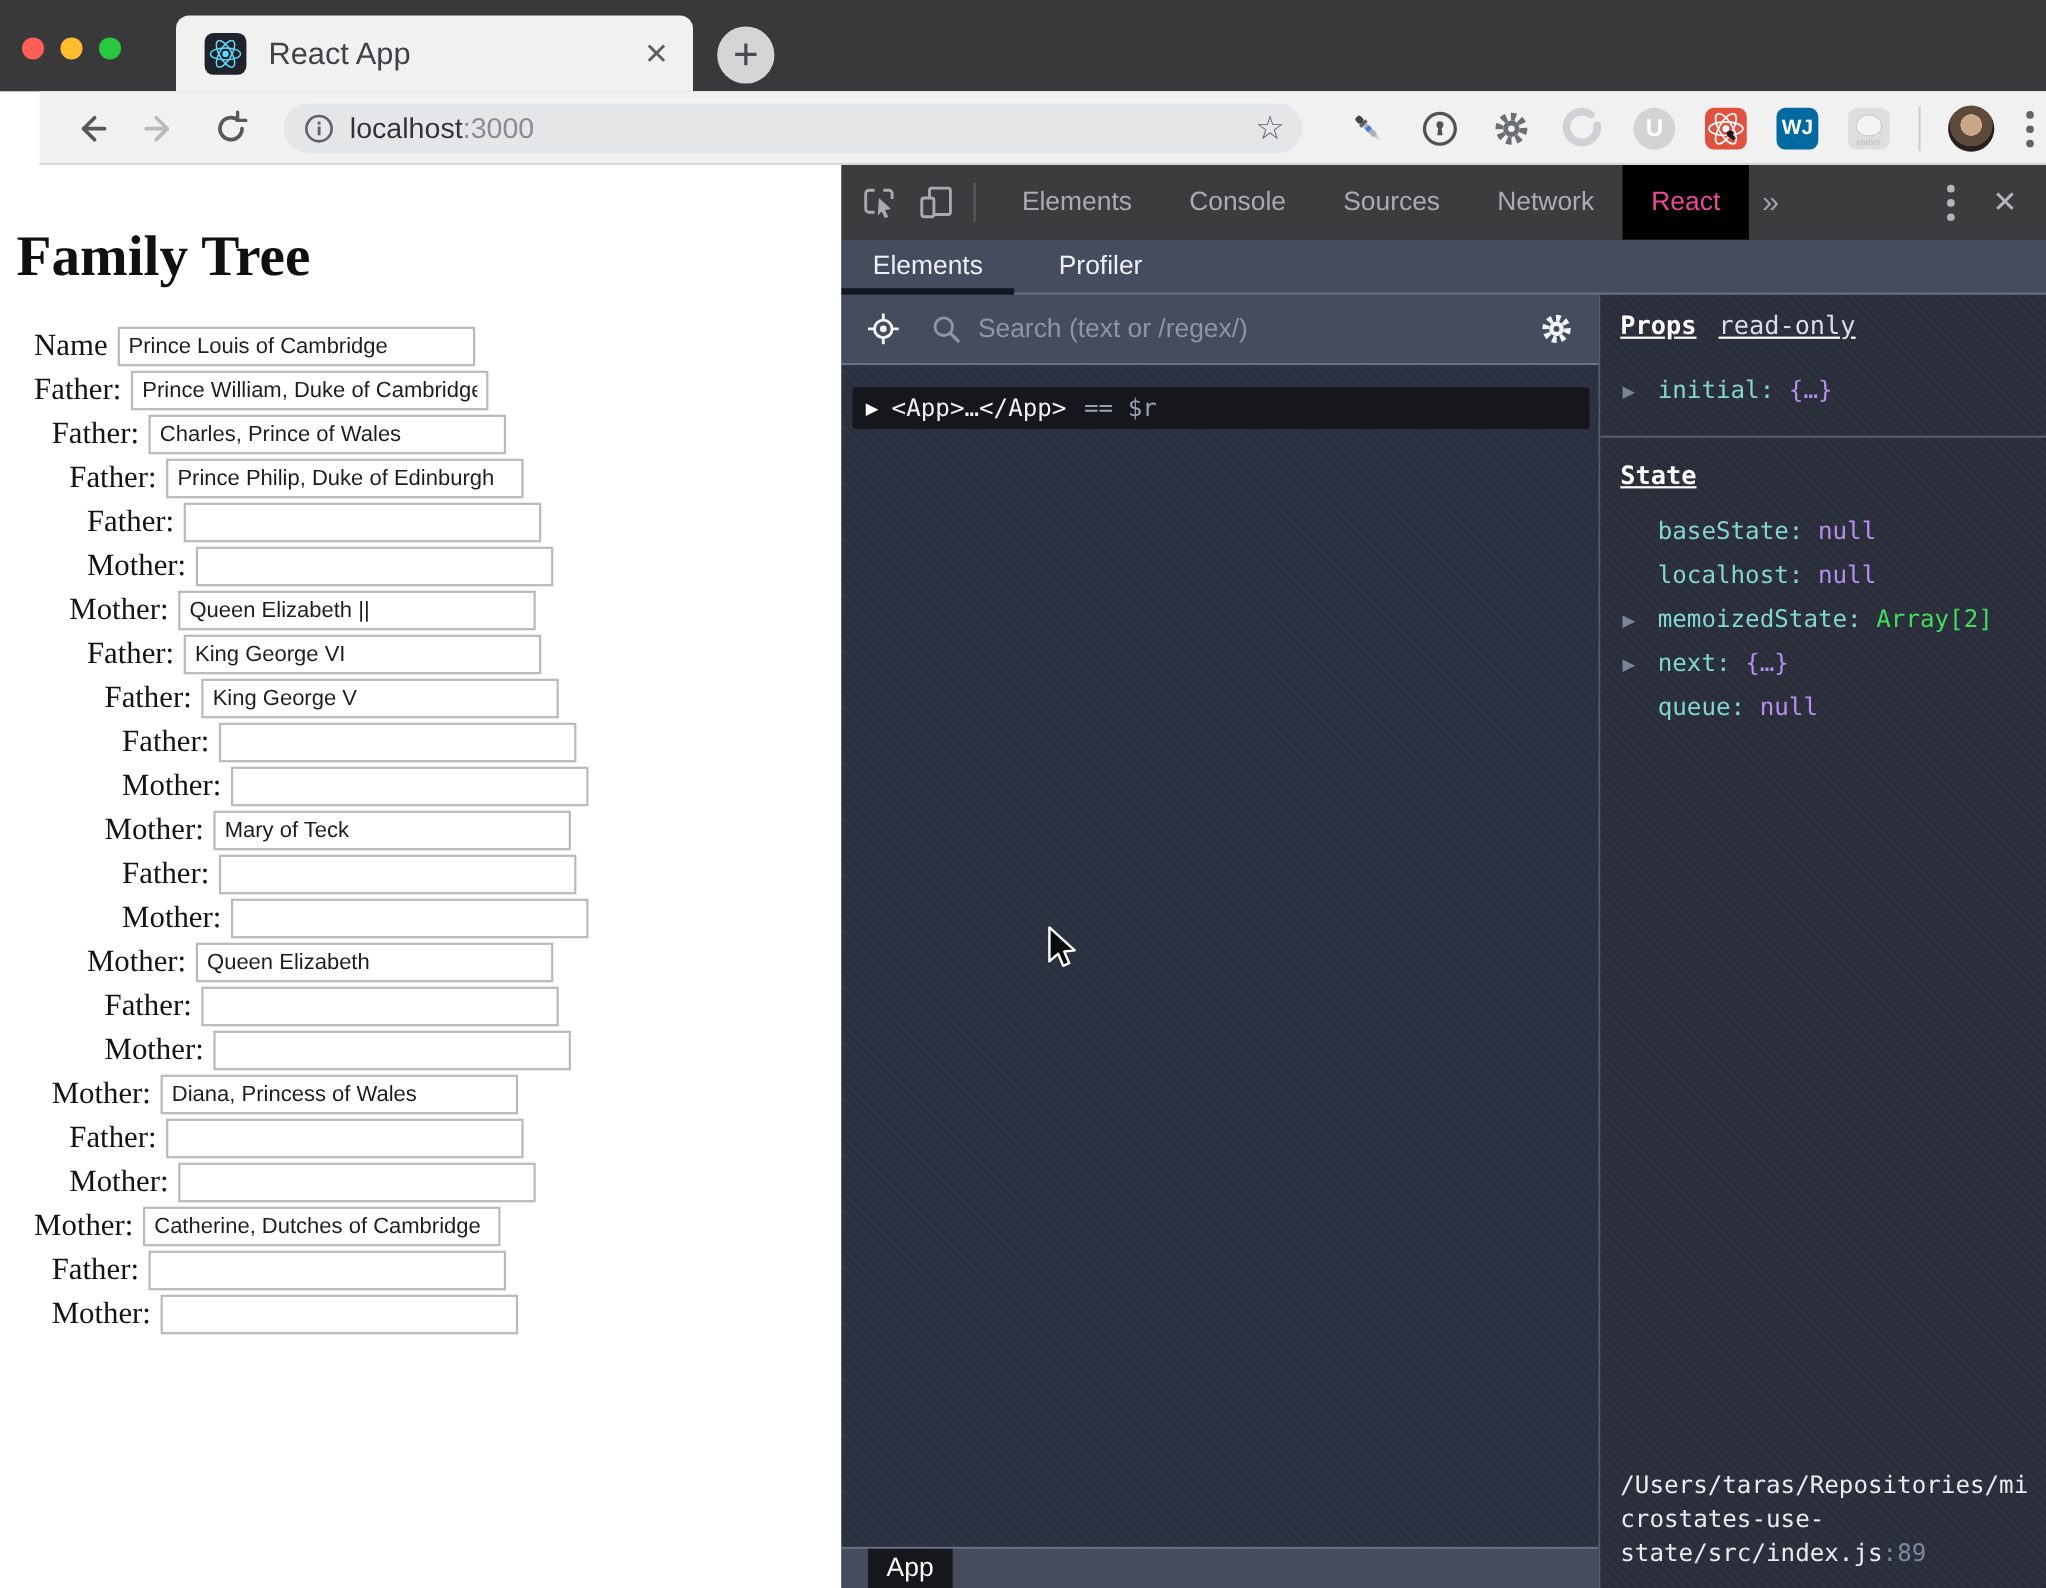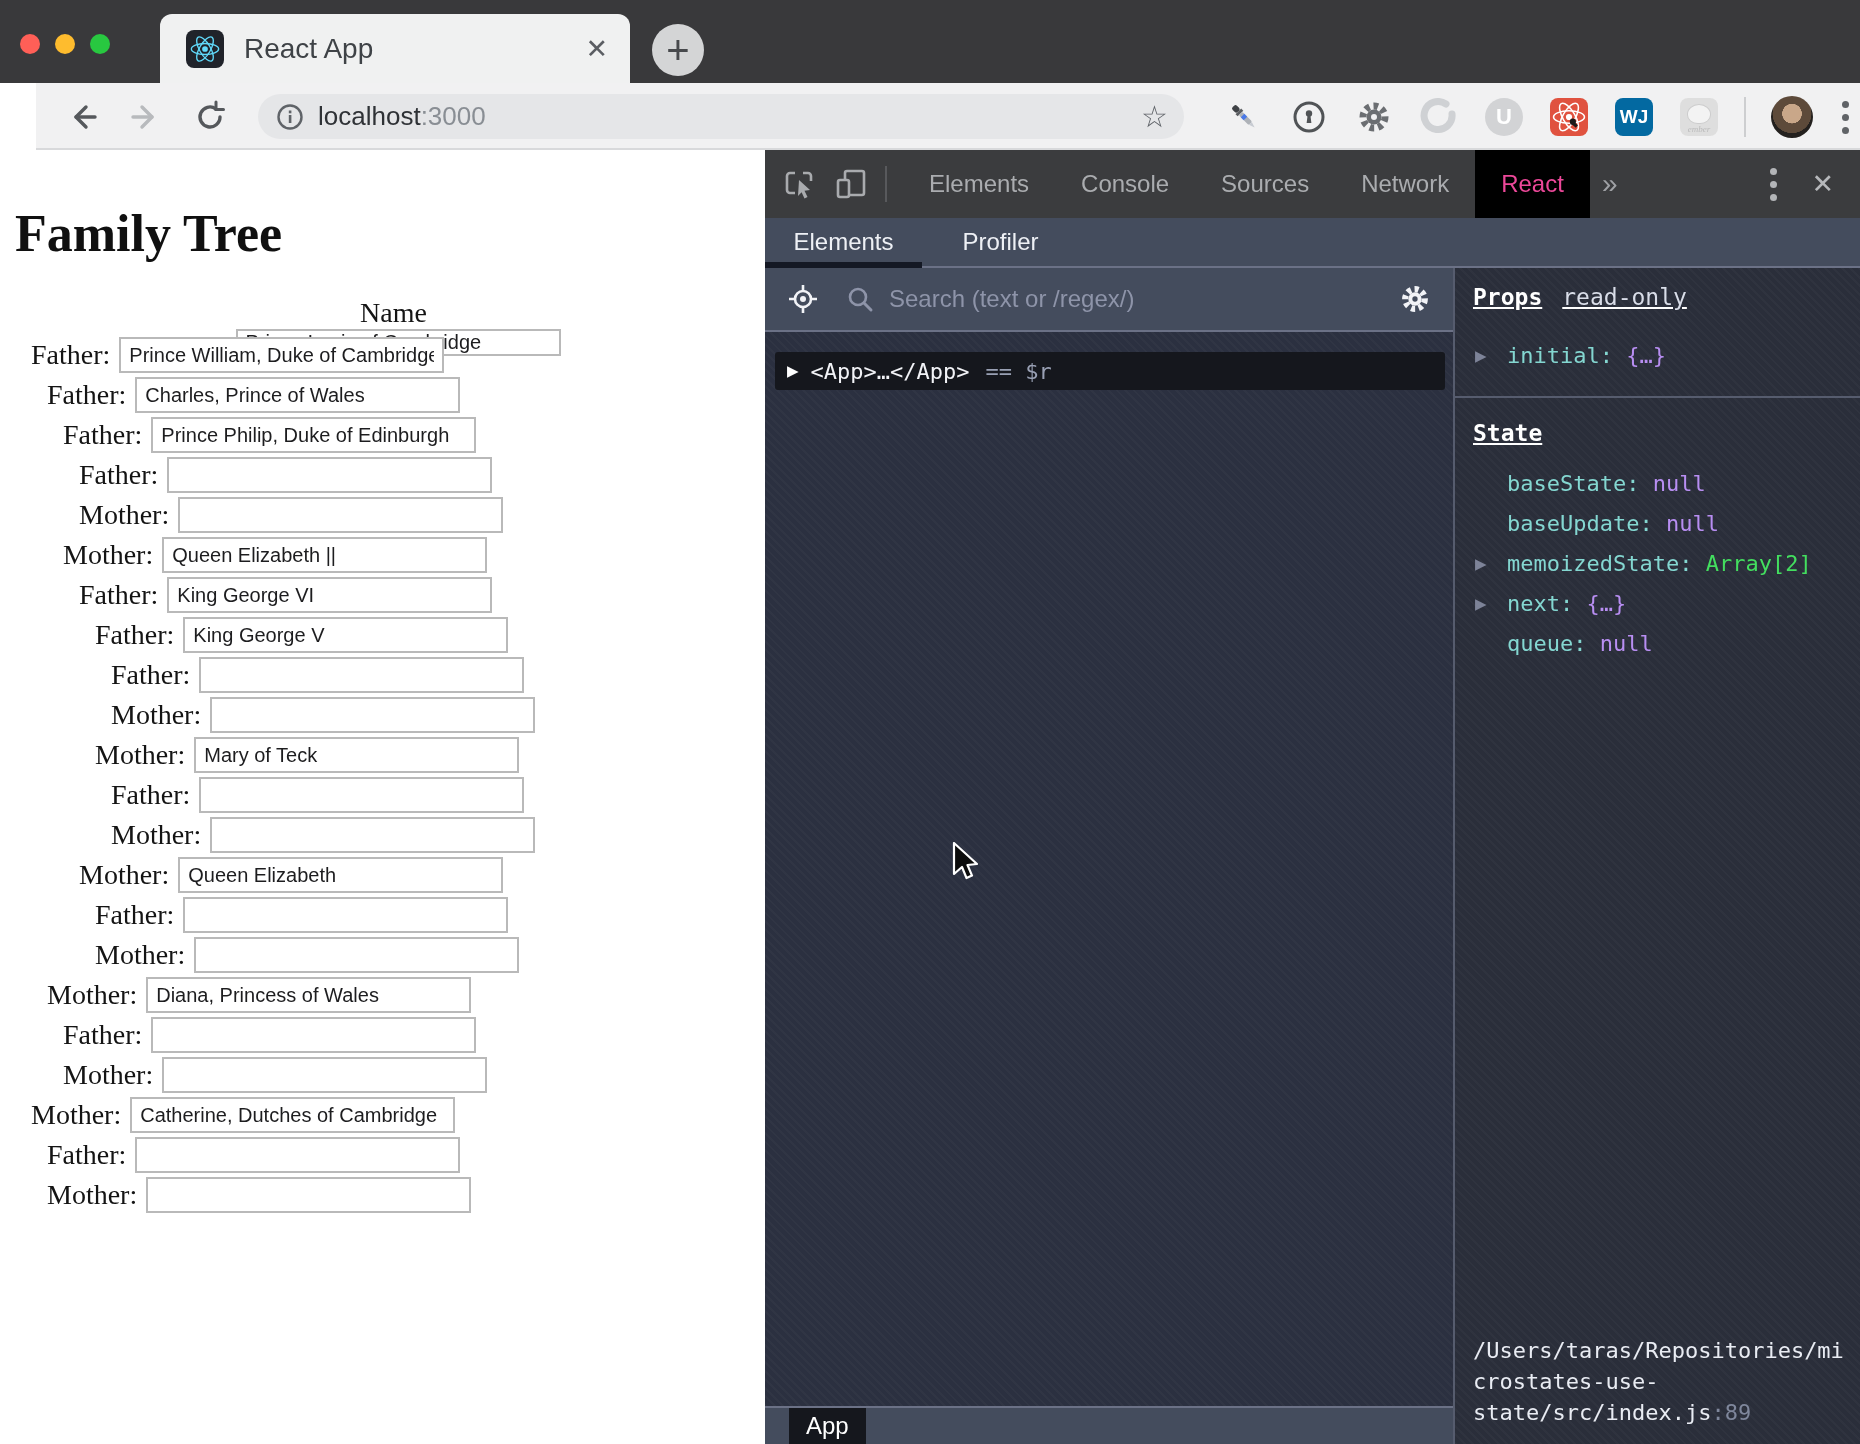--- a/index.html
+++ b/index.html
@@ -237,21 +237,21 @@
         <i></i>
       </span>
   </div>
 </div>
 
 <div class="content">
 
   <div class="page">
     <h1 class="page-title">Family Tree</h1>
     <div id="family-rows">
-  <div class="frow" style="margin-left: 31px; flex-direction: column;">
+  <div class="frow" style="margin-left: 31px;">
     <span class="flabel">Name</span>
     <input class="finput" type="text" value="Prince Louis of Cambridge" style="">
   </div>
 
   <div class="frow" style="margin-left: 31px;">
     <span class="flabel">Father:</span>
     <input class="finput" type="text" value="Prince William, Duke of Cambridge" style="">
   </div>
 
   <div class="frow" style="margin-left: 47px;">
@@ -436,21 +436,21 @@
         <div class="sec-head">
           <span>Props</span><span class="mode">read-only</span>
         </div>
         <div class="kv-list props-list" id="props-items">
             <div class="kv-row"><span class="kv-arrow">▶</span><span class="kv-key">initial:</span> <span class="kv-val object">{…}</span></div>
           </div>
         <div class="hdivider"></div>
         <div class="sec-head state-head">State</div>
         <div class="kv-list" id="state-items">
             <div class="kv-row"><span class="kv-key">baseState:</span> <span class="kv-val null">null</span></div>
-            <div class="kv-row"><span class="kv-key">baseUpdate:</span> <span class="kv-val null">null</span></div>
+            <div class="kv-row"><span class="kv-key">localhost:</span> <span class="kv-val null">null</span></div>
             <div class="kv-row"><span class="kv-arrow">▶</span><span class="kv-key">memoizedState:</span> <span class="kv-val array">Array[2]</span></div>
             <div class="kv-row"><span class="kv-arrow">▶</span><span class="kv-key">next:</span> <span class="kv-val object">{…}</span></div>
             <div class="kv-row"><span class="kv-key">queue:</span> <span class="kv-val null">null</span></div>
           </div>
         <div class="rt-spacer"></div>
         <div class="src">
           <span>/Users/taras/Repositories/microstates-use-state/src/index.js</span><span class="line-no">:89</span>
         </div>
       </div>
     </div>

